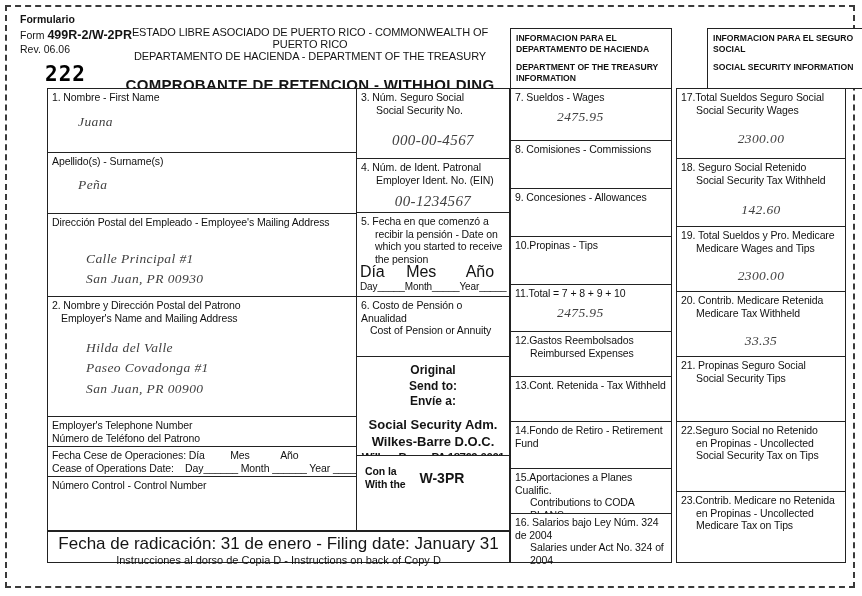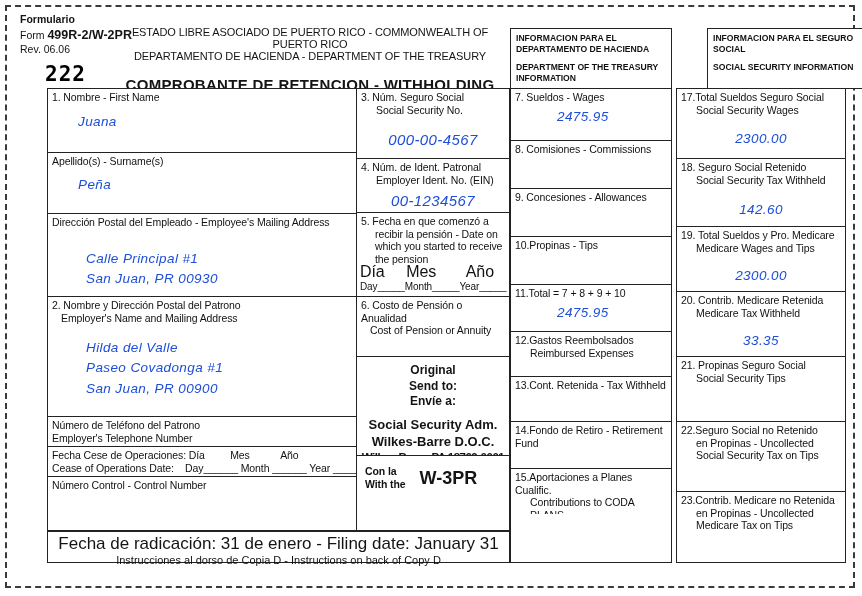--- a/index.html
+++ b/index.html
@@ -13,22 +13,22 @@
     border:2px dashed #3a3a3a; pointer-events:none;
   }
   .colbox { position:absolute; border:1px solid #222; background:#fff; }
   .cell { border-bottom:1px solid #222; padding:2px 4px 0 4px; overflow:hidden; position:relative; }
   .cell:last-child { border-bottom:none; }
   .lab { font-size:10.5px; line-height:1.2; letter-spacing:-0.1px; color:#111; }
   .lab span { display:block; }
   .lab .ind { padding-left:15px; }
   .pre { white-space:pre; }
   .val {
-    font-family:Liberation Sans, sans-serif; font-style:italic;
-    font-size:13.5px; color:#1d4ed8; letter-spacing:0.4px; line-height:1.5;
+    font-family:Liberation Serif, serif; font-style:italic;
+    font-size:13.5px; color:#404040; letter-spacing:0.4px; line-height:1.5;
   }
   .val.center { text-align:center; }
   .hdrbox {
     position:absolute; border:1px solid #222; background:#fff;
     padding:4px 5px; font-size:8.6px; font-weight:bold; line-height:1.25; color:#111;
   }
   .hdrbox .gap { height:8px; }
   .formid { position:absolute; left:20px; top:13px; font-size:10.5px; line-height:1.3; }
   .formid .b { font-weight:bold; font-size:12.5px; }
   .copycode {
@@ -119,22 +119,22 @@
       </div>
       <div class="val" style="margin:14px 0 0 34px;">
         <div>Hilda del Valle</div>
         <div>Paseo Covadonga #1</div>
         <div>San Juan, PR 00900</div>
       </div>
     </div>
 
     <div class="cell" style="height:30px;">
       <div class="lab">
+        <span>Employer's Telephone Number</span>
         <span>Número de Teléfono del Patrono</span>
-        <span>Employer's Telephone Number</span>
       </div>
     </div>
 
     <div class="cell" style="height:30px;">
       <div class="lab">
         <span class="pre">Fecha Cese de Operaciones: Día         Mes           Año</span>
         <span class="pre">Cease of Operations Date:    Day______ Month ______ Year ______</span>
       </div>
     </div>
 
@@ -191,21 +191,21 @@
       <div class="addr">Social Security Adm.</div>
       <div class="addr">Wilkes-Barre D.O.C.</div>
       <div class="addr3">Wilkes-Barre, PA 18769-0001</div>
     </div>
 
     <div class="cell flexrow" style="height:42px; padding-left:8px;">
       <div class="lab" style="font-weight:bold; font-size:10.5px;">
         <span>Con la</span>
         <span>With the</span>
       </div>
-      <div style="font-weight:bold; font-size:18px; margin-left:14px;">W-3PR</div>
+      <div style="font-weight:bold; font-size:14px; margin-left:14px;">W-3PR</div>
     </div>
 
   </div>
 
   <div class="colbox" style="left:510px; top:88px; width:162px; height:475px;">
 
     <div class="cell" style="height:52px;">
       <div class="lab">
           <span>7. Sueldos - Wages</span>
         </div>
@@ -261,20 +261,26 @@
       <div class="val" style="margin:3px 0 0 42px;"></div>
     </div>
 
     <div class="cell" style="height:45px;">
       <div class="lab">
         <span>15.Aportaciones a Planes Cualific.</span>
         <span class="ind">Contributions to CODA PLANS</span>
       </div>
     </div>
 
+    <div class="cell" style="height:50px;">
+      <div class="lab">
+        <span>16. Salarios bajo Ley Núm. 324 de 2004</span>
+        <span class="ind">Salaries under Act No. 324 of 2004</span>
+      </div>
+    </div>
   </div>
 
   <div class="colbox" style="left:676px; top:88px; width:170px; height:475px;">
 
     <div class="cell" style="height:70px;">
       <div class="lab">
         <span>17.Total Sueldos Seguro Social</span>
         <span class="ind">Social Security Wages</span>
       </div>
       <div class="val center" style="margin-top:13px;">2300.00</div>

